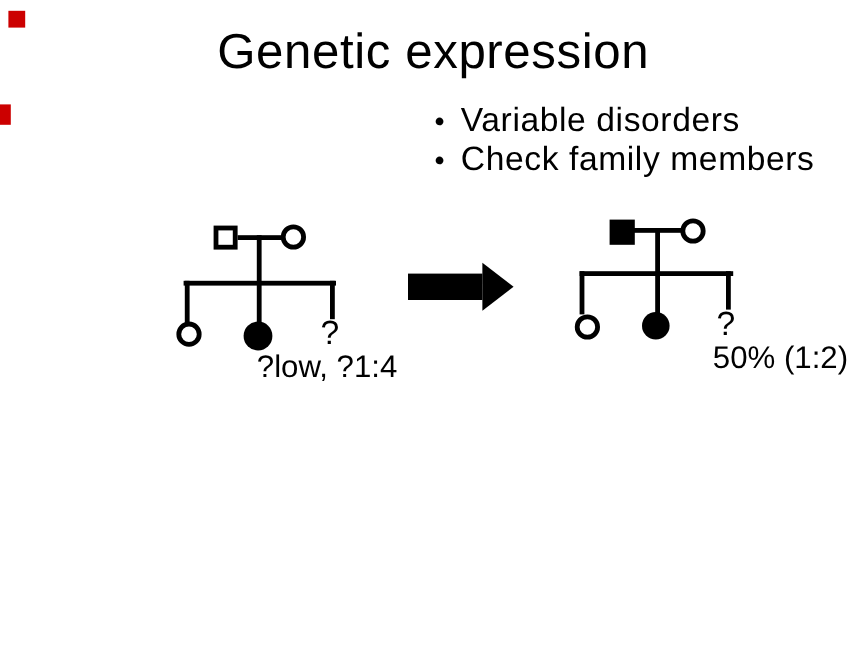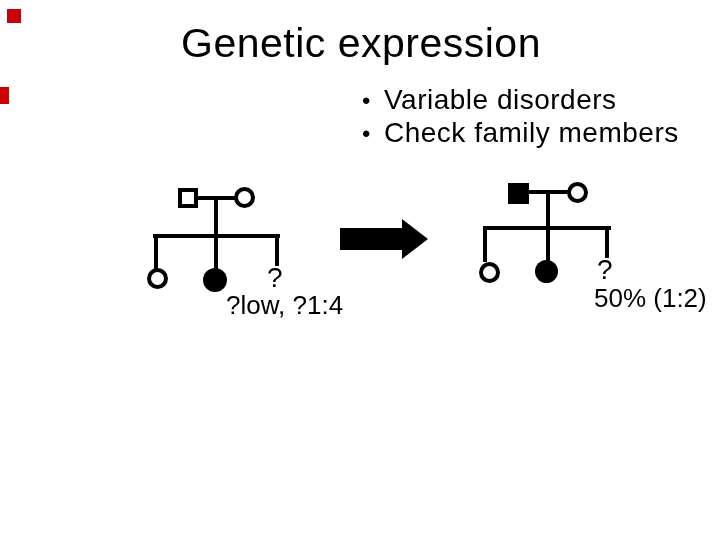--- a/index.html
+++ b/index.html
@@ -62,21 +62,21 @@
     <div class="pl" style="left:196px; top:196px; width:40px; height:4px;"></div>
     <div class="sq-open" style="left:178px; top:188px;"></div>
     <div class="ci-open" style="left:234px; top:187px;"></div>
     <div class="pl" style="left:214px; top:196px; width:4px; height:76px;"></div>
     <div class="pl" style="left:153px; top:234px; width:127px; height:4px;"></div>
     <div class="pl" style="left:154px; top:234px; width:4px; height:36px;"></div>
     <div class="pl" style="left:275px; top:234px; width:4px; height:32px;"></div>
     <div class="ci-open" style="left:147px; top:268px;"></div>
     <div class="ci-filled" style="left:203px; top:268px; width:24px; height:24px;"></div>
     <div class="qmark" style="left:267px; top:262px;">?</div>
-    <div class="caption" style="left:226px; top:290px;">?low, ?1:4</div>
+    <div class="caption" style="left:214px; top:290px;">?low, ?1:4</div>
   </div>
 
   <div>
     <div class="arrow-shaft"></div>
     <div class="arrow-head"></div>
   </div>
 
   <div>
     <div class="pl" style="left:527px; top:190px; width:42px; height:4px;"></div>
     <div class="sq-filled" style="left:508px; top:183px;"></div>

